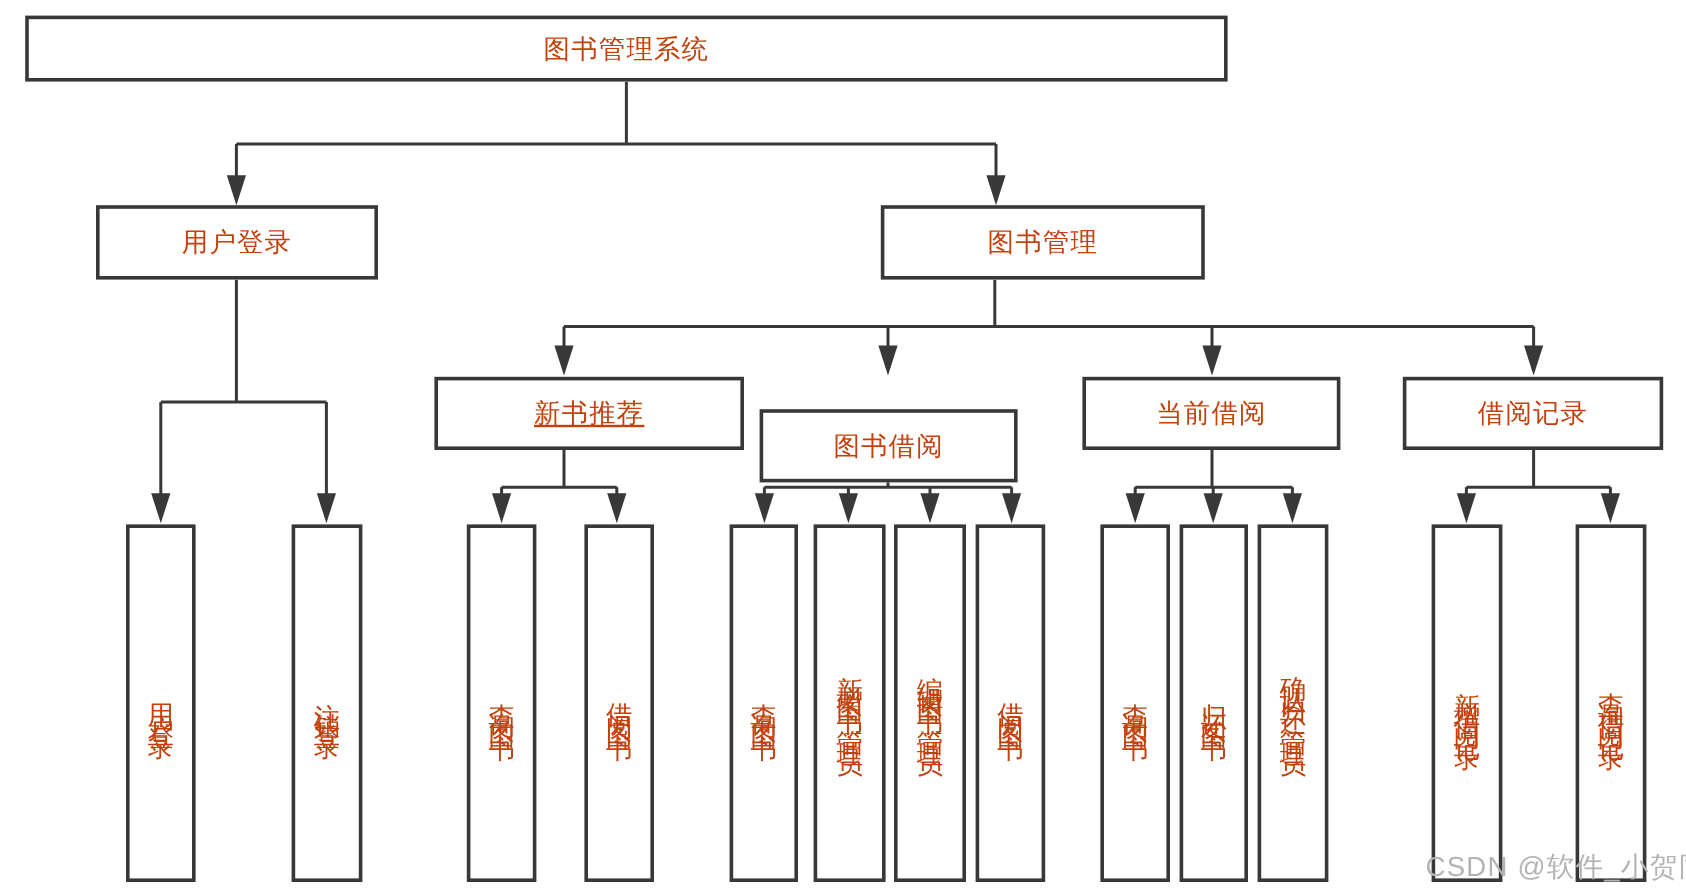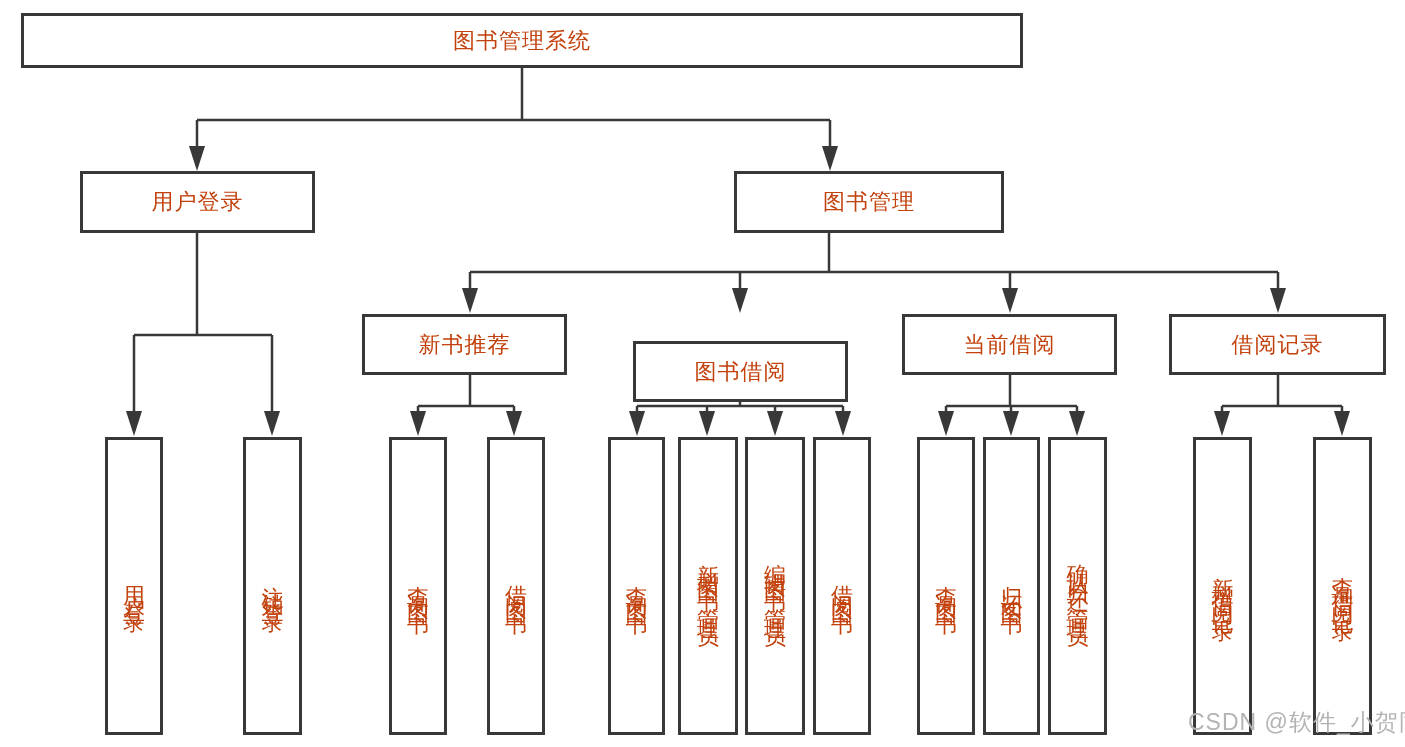--- a/index.html
+++ b/index.html
@@ -44,21 +44,21 @@
     letter-spacing: 9px;
     line-height: 1;
     white-space: nowrap;
   }
   
   .n-root            { left: 21px;   top: 13px;  width: 1002px; height: 55px; }
   .n-user-login      { left: 80px;   top: 171px; width: 235px;  height: 62px; }
   .n-book-mgmt       { left: 711px;  top: 171px; width: 270px;  height: 62px; margin-left: 23px; }
   .n-login           { left: 105px;  top: 437px; width: 58px;   height: 298px; }
   .n-logout          { left: 243px;  top: 437px; width: 59px;   height: 298px; }
-  .n-new-book-rec    { left: 362px;  top: 314px; width: 205px;  height: 61px; }
+  .n-new-book-rec    { left: 362px;  top: 314px; width: 258px;  height: 61px; text-decoration: underline; }
   .n-book-borrow     { left: 633px;  top: 314px; width: 215px;  height: 61px; margin-top: 27px; }
   .n-current-borrow  { left: 902px;  top: 314px; width: 215px;  height: 61px; }
   .n-borrow-record   { left: 1169px; top: 314px; width: 217px;  height: 61px; }
   .n-nb-query        { left: 389px;  top: 437px; width: 58px;   height: 298px; }
   .n-nb-borrow       { left: 487px;  top: 437px; width: 58px;   height: 298px; }
   .n-bb-query        { left: 608px;  top: 437px; width: 57px;   height: 298px; }
   .n-bb-add          { left: 678px;  top: 437px; width: 60px;   height: 298px; }
   .n-bb-edit         { left: 745px;  top: 437px; width: 60px;   height: 298px; }
   .n-bb-borrow       { left: 813px;  top: 437px; width: 58px;   height: 298px; }
   .n-cb-query        { left: 917px;  top: 437px; width: 58px;   height: 298px; }

